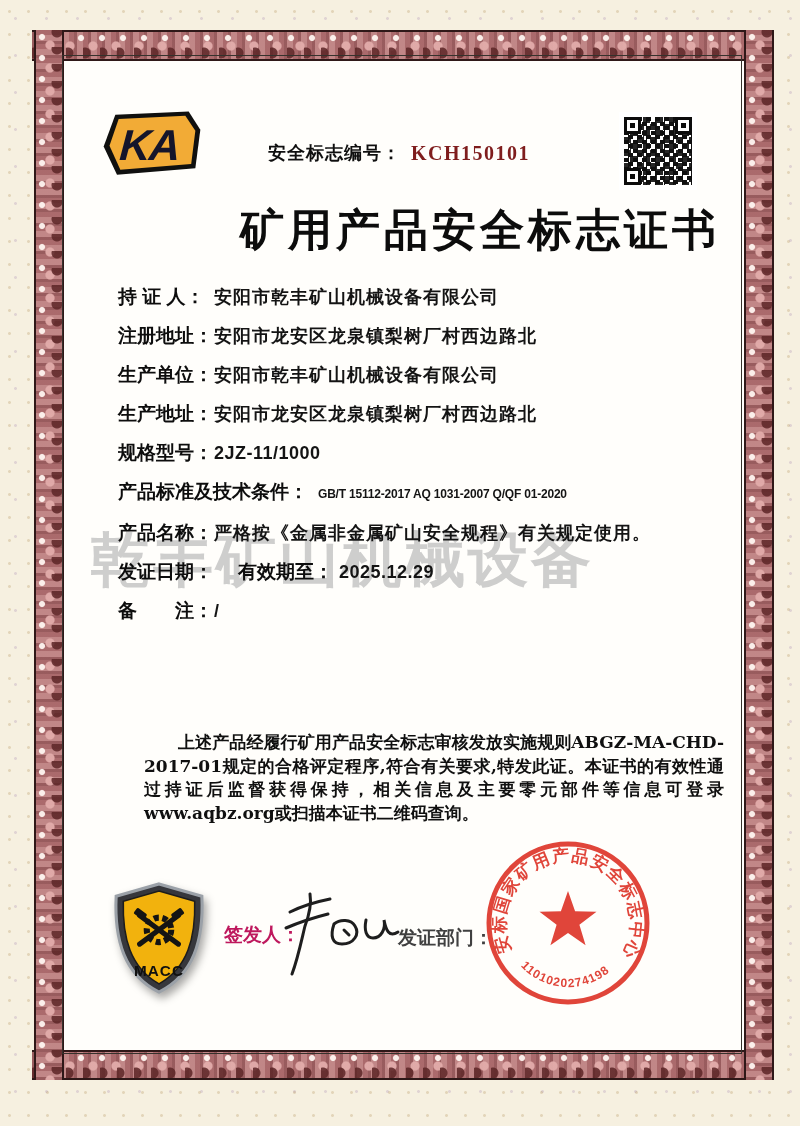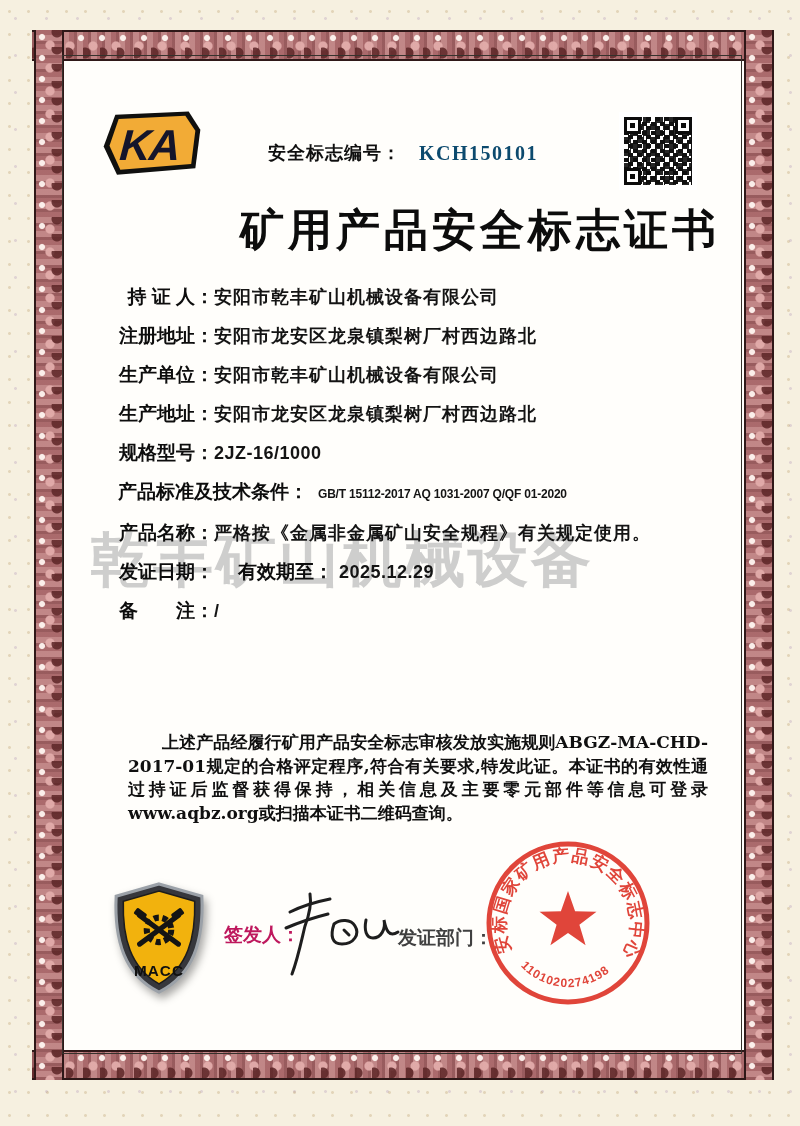--- a/index.html
+++ b/index.html
@@ -32,53 +32,53 @@
       radial-gradient(circle at 14px 15px, rgba(226,172,170,.95) 4px, transparent 5.2px),
       repeating-linear-gradient(0deg, rgba(118,56,58,.45) 0 3px, rgba(208,152,150,.45) 3px 9px, rgba(158,88,90,.45) 9px 14px);
     background-size:27px 21px,27px 17px,27px 23px,auto;
   }
   .band-left{left:34px;}
   .band-right{right:26px;}
   .inner-line{position:absolute;left:62px;top:55px;right:58px;bottom:72px;border:1.5px solid #35312c;}
 
   
   .ka-logo{position:absolute;left:102px;top:108px;width:100px;height:72px;}
-  .certno{position:absolute;left:268px;top:141px;display:flex;align-items:flex-end;gap:18px;}
+  .certno{position:absolute;left:268px;top:141px;display:flex;align-items:flex-end;gap:10px;}
   .certno .lab{font-size:18px;font-weight:700;color:#0f0f0f;letter-spacing:1px;}
-  .certno .val{font-family:"Liberation Serif",serif;font-size:20px;font-weight:700;color:#0c4a6e;letter-spacing:1.5px;}
+  .certno .val{font-family:"Liberation Serif",serif;font-size:20px;font-weight:700;color:#7f1d1d;letter-spacing:1.5px;}
   .qr{position:absolute;left:619px;top:112px;width:78px;height:78px;background:#fff;padding:0;}
   .qr-inner{position:absolute;left:5px;top:5px;width:68px;height:68px;
     background-image:
       repeating-conic-gradient(rgba(14,14,14,.9) 0% 25%, rgba(255,255,255,0) 0% 50%),
       repeating-conic-gradient(#101010 0% 25%, #ffffff 0% 50%);
     background-size:13px 13px, 9px 9px;}
   .finder{position:absolute;width:17px;height:17px;border:3px solid #0c0c0c;background:#fff;box-sizing:border-box;}
   .finder::after{content:"";position:absolute;left:3px;top:3px;width:5px;height:5px;background:#0c0c0c;}
   .f-tl{left:0;top:0}.f-tr{right:0;top:0}.f-bl{left:0;bottom:0}
   .title{position:absolute;left:60px;right:80px;top:201px;text-align:right;
     font-size:44px;font-weight:700;color:#0c0c0c;letter-spacing:4px;white-space:nowrap;}
 
   
-  .rows{position:absolute;left:118px;top:284px;width:590px;z-index:2;text-align:right;}
+  .rows{position:absolute;left:118px;top:284px;width:590px;z-index:2;}
   .row{margin-bottom:13px;font-size:19px;line-height:26px;white-space:nowrap;display:flex;align-items:baseline;}
   .flabel{font-weight:700;color:#0d0d0d;width:96px;flex:none;letter-spacing:0;}
   .flabel.wide{width:auto;margin-right:10px;}
   .fvalue{color:#141414;}
   .v-serif{font-family:"DejaVu Serif","Liberation Serif",serif;font-weight:600;font-size:18px;letter-spacing:1px;}
   .v-num{font-weight:700;font-size:18px;letter-spacing:.5px;}
   .v-code{font-weight:700;font-size:12px;letter-spacing:-.2px;}
   .expiry-label{font-weight:700;margin-left:24px;}
   .issue-val{width:153px;flex:none;}
 
   
   .watermark{position:absolute;left:90px;top:520px;z-index:1;font-size:60px;font-weight:700;
     color:#bcbcbc;opacity:.72;letter-spacing:3px;white-space:nowrap;}
 
   
-  .statement{position:absolute;left:128px;top:731px;width:580px;z-index:2;
+  .statement{position:absolute;left:144px;top:731px;width:580px;z-index:2;
     font-family:"DejaVu Serif","Liberation Serif",serif;font-weight:700;
     font-size:17px;line-height:23.5px;color:#101010;text-indent:2em;text-align:justify;}
 
   
   .macc{position:absolute;left:108px;top:880px;width:102px;height:116px;filter:drop-shadow(3px 5px 4px rgba(0,0,0,.35));}
   .signer{position:absolute;left:224px;top:922px;font-size:19px;font-weight:700;color:#be185d;}
   .signature{position:absolute;left:272px;top:886px;width:130px;height:100px;}
   .dept{position:absolute;left:398px;top:925px;font-size:19px;font-weight:700;color:#404040;}
   .stamp{position:absolute;left:483px;top:838px;width:170px;height:170px;opacity:.9;}
 </style>
@@ -126,21 +126,21 @@
   <div class="row">
     <span class="flabel">生产单位：</span>
     <span class="fvalue v-serif">安阳市乾丰矿山机械设备有限公司</span>
   </div>
   <div class="row">
     <span class="flabel">生产地址：</span>
     <span class="fvalue v-serif">安阳市龙安区龙泉镇梨树厂村西边路北</span>
   </div>
   <div class="row">
     <span class="flabel">规格型号：</span>
-    <span class="fvalue v-num">2JZ-16/1000</span>
+    <span class="fvalue v-num">2JZ-11/1000</span>
   </div>
   <div class="row">
     <span class="flabel wide">产品标准及技术条件：</span>
     <span class="fvalue v-code">GB/T 15112-2017 AQ 1031-2007 Q/QF 01-2020</span>
   </div>
   <div class="row">
     <span class="flabel">产品名称：</span>
     <span class="fvalue v-serif">严格按《金属非金属矿山安全规程》有关规定使用。</span>
   </div>
   <div class="row">

